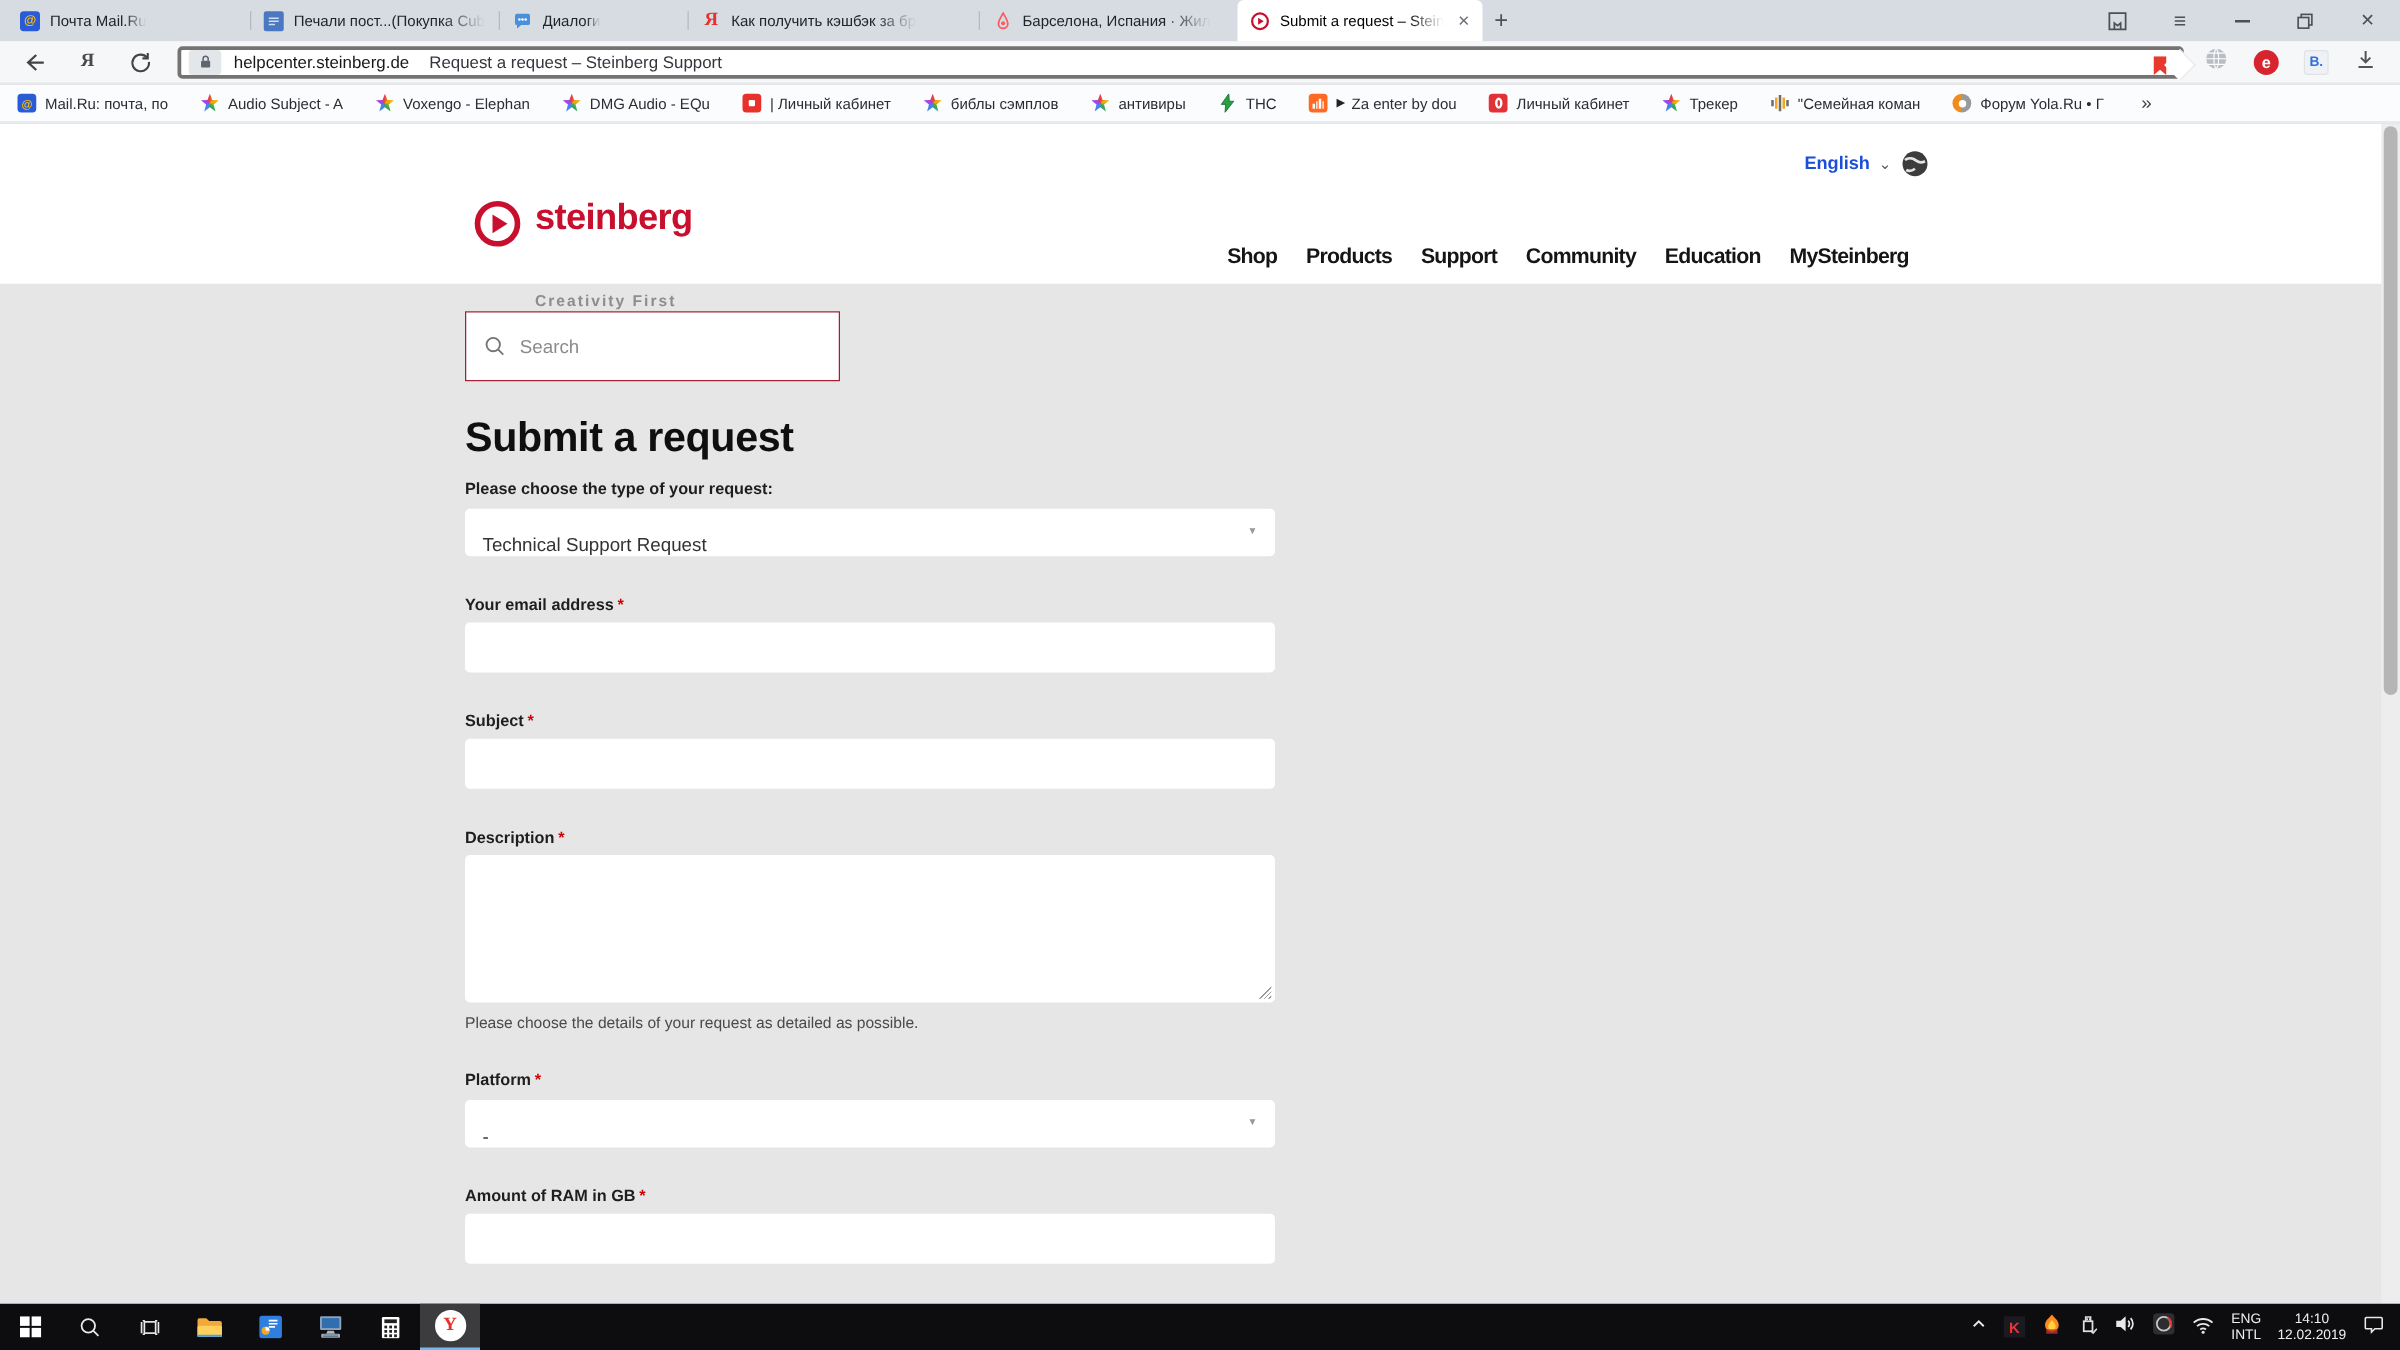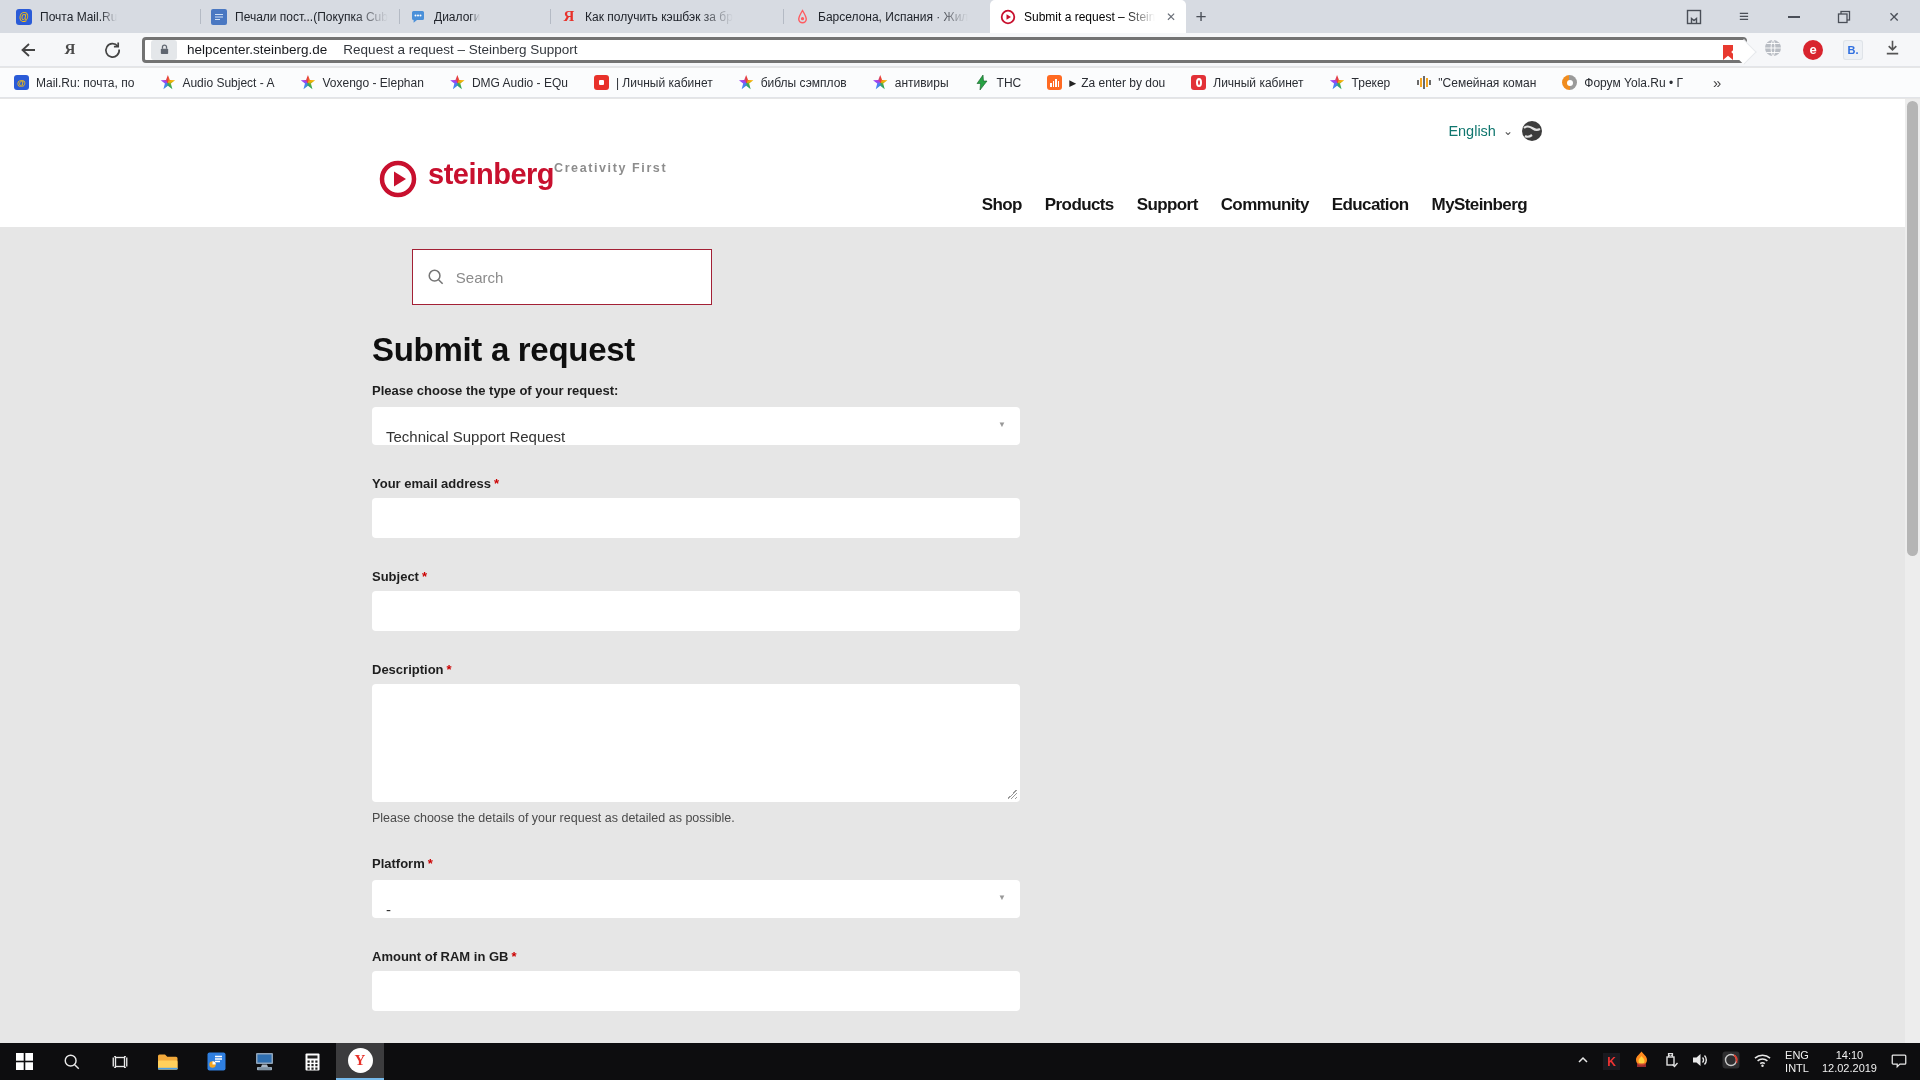--- a/index.html
+++ b/index.html
@@ -72,32 +72,32 @@
   .i-yola { border-radius:50%; background:conic-gradient(from 180deg,#f08c1e 0 50%,#9a9a9a 50% 100%);
             position:relative; }
   .i-yola i { position:absolute; left:4.5px; top:4.5px; width:6px; height:6px; background:#fff; border-radius:50%; }
   .bm-play { font-size:9px; color:#222; margin-right:-2px; }
   .bm-overflow { font-size:15px; color:#444; margin-left:4px; }
 
   
   .page { position:absolute; top:99px; left:0; width:1920px; height:944px; background:#e6e6e6; overflow:hidden; }
   .site-header { position:relative; width:100%; height:128px; background:#fff; }
   .logo { position:absolute; left:378px; top:60px; display:flex; align-items:flex-start; gap:10px; }
-  .logo-text-wrap { display:flex; flex-direction:row; }
+  .logo-text-wrap { display:flex; flex-direction:column;gap:43px; }
   .logo-name { font-size:29px; font-weight:bold; color:#c8102e; letter-spacing:-0.5px; line-height:30px; }
   .logo-tagline { font-size:12.5px; font-weight:bold; color:#8d8d8d; letter-spacing:1.6px; margin-top:2px; }
   .lang { position:absolute; top:20px; right:376px; display:flex; align-items:center; gap:7px; }
-  .lang-label { font-size:14.5px; color:#0f766e; }
+  .lang-label { font-size:14.5px; color:#1d4ed8;font-weight:bold; }
   .lang-caret { font-size:12px; color:#555; }
   .mainnav { position:absolute; bottom:12px; right:393px; display:flex; gap:23px; }
   .mainnav .nav-item { font-size:17px; font-weight:bold; color:#151515; letter-spacing:-0.6px; }
 
   .content { padding-left:372px; }
   .search-box { margin-top:22px; width:300px; height:56px; background:#fff; border:1.5px solid #a32035;
-                display:flex; align-items:center; padding:0 14px; gap:11px;margin-left:40px; }
+                display:flex; align-items:center; padding:0 14px; gap:11px; }
   .search-box input { border:none; outline:none; font-size:15px; color:#333; width:100%; background:transparent;
                       font-family:inherit; }
   .search-box input::placeholder { color:#8b8b8b; }
   .page-title { margin-top:26px; font-size:33px; font-weight:600; color:#0f0f0f; letter-spacing:-0.3px; }
   .flabel { margin-top:31px; font-size:13px; font-weight:bold; color:#1e1e1e; }
   .flabel .req { color:#cc0000; margin-left:3px; }
   .flabel.tight { margin-top:14px; }
   .fselect { margin-top:9px; width:648px; height:38px; background:#fff; border-radius:4px; position:relative;
              display:flex; align-items:flex-end; padding:0 14px; font-size:15px; color:#333; }
   .fselect .caret { position:absolute; right:14px; top:13px; font-size:8px; color:#999; }

